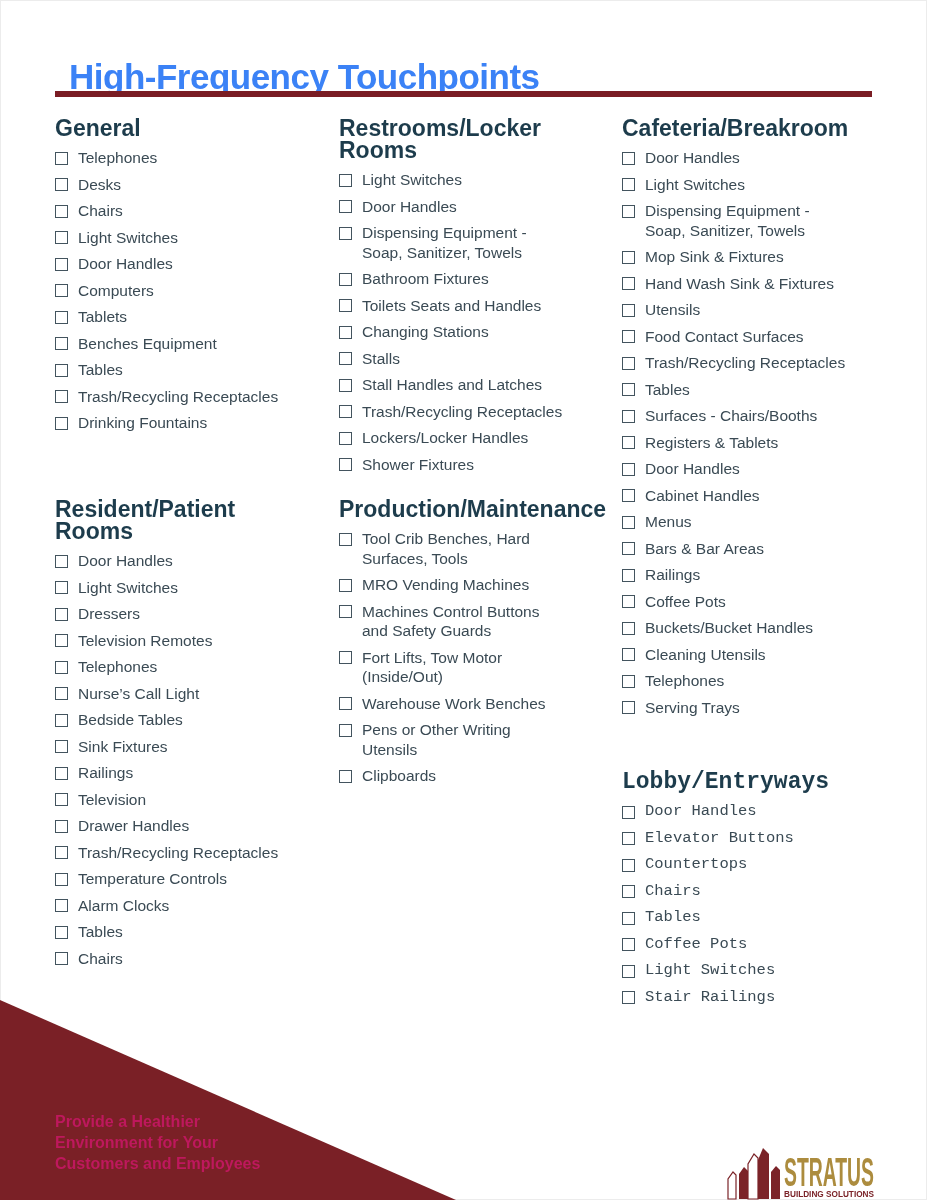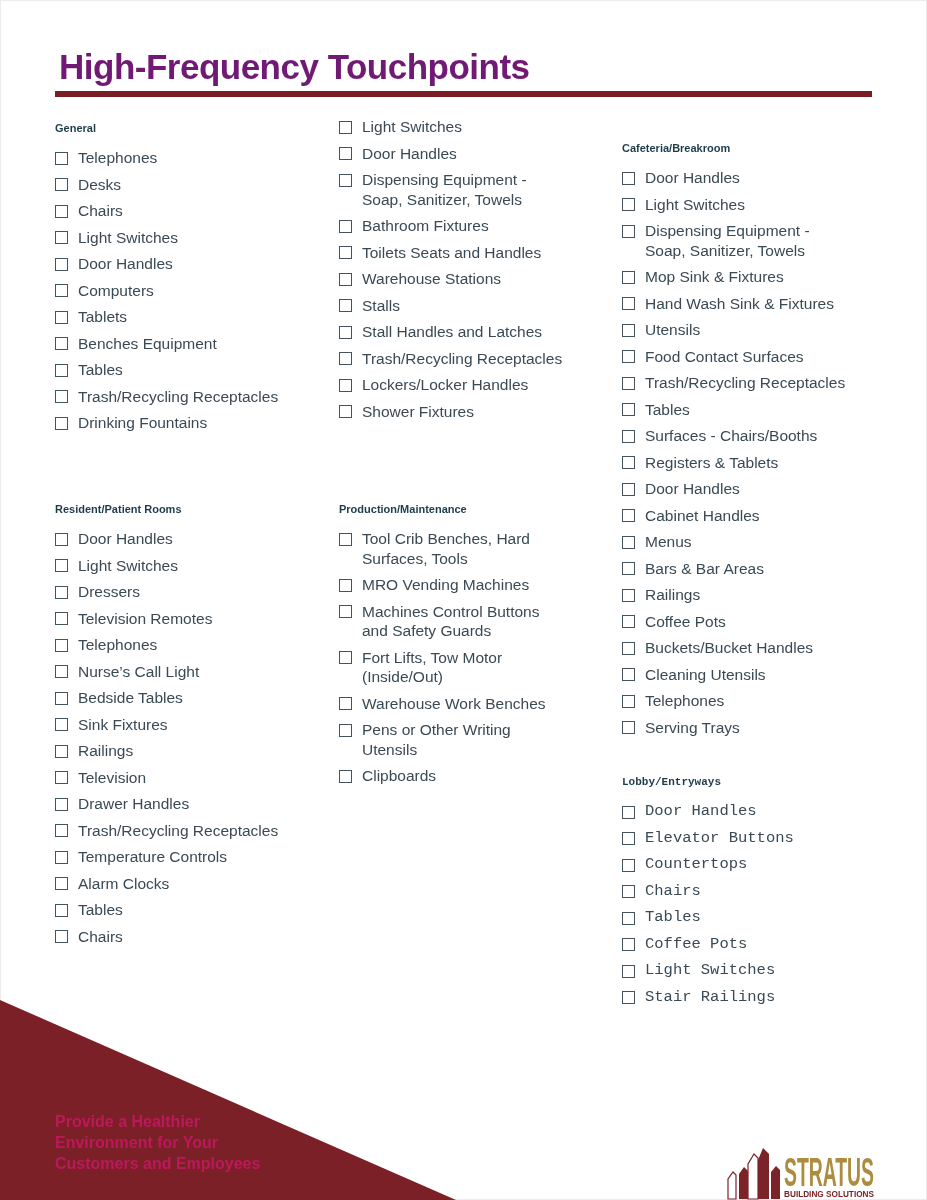--- a/index.html
+++ b/index.html
@@ -3,36 +3,36 @@
 <meta charset="utf-8">
 <style>
   html,body{margin:0;padding:0;background:#ffffff;}
   .page{
     position:relative;width:927px;height:1200px;background:#ffffff;
     font-family:"Liberation Sans", sans-serif;overflow:hidden;
     box-shadow:inset 0 0 0 1px #ececec;
   }
   
   .page-title{
-    position:absolute;left:55px;top:42px;margin:4px;
-    font-size:35px;line-height:42px;font-weight:700;color:#701a75;letter-spacing:-0.5px;
+    position:absolute;left:55px;top:42px;margin:14px;
+    font-size:35px;line-height:42px;font-weight:700;color:#3b82f6;letter-spacing:-0.5px;
   }
   .title-rule{
     position:absolute;left:55px;top:91px;width:817px;height:6px;background:#7a1d24;
   }
   
   .section{position:absolute;}
   #sec-general    {left:55px;  top:117px; width:262px;}
   #sec-resident   {left:55px;  top:498px; width:262px;}
   #sec-restrooms  {left:339px; top:117px; width:262px;}
   #sec-production {left:339px; top:498px; width:262px;}
-  #sec-cafeteria  {left:622px; top:117px; width:260px;margin-top:20px;}
+  #sec-cafeteria  {left:622px; top:117px; width:260px;}
   #sec-lobby      {left:622px; top:771px; width:260px;font-family:Liberation Mono, monospace;}
   .sec-title{
-    font-size:11px;font-weight:700;color:#1d3c4c;line-height:22px;margin:0 0 9px 0;
+    font-size:23px;font-weight:700;color:#1d3c4c;line-height:22px;margin:0 0 9px 0;
   }
   .item{
     display:flex;align-items:flex-start;gap:10px;margin:0 0 7px 0;
     font-size:15.5px;line-height:19.5px;color:#3a4a54;
   }
   .cb{
     flex:0 0 auto;width:11px;height:11px;margin-top:3.5px;
     border:1.6px solid #43545e;background:transparent;box-sizing:content-box;
   }
   .lbl{white-space:pre-line;}
@@ -164,20 +164,21 @@
       <div class="item">
         <span class="cb"></span>
         <span class="lbl">Tables</span>
       </div>
       <div class="item">
         <span class="cb"></span>
         <span class="lbl">Chairs</span>
       </div>
     </div>
   <div class="section" id="sec-restrooms">
+      <div class="sec-title">Restrooms/Locker Rooms</div>
       <div class="item">
         <span class="cb"></span>
         <span class="lbl">Light Switches</span>
       </div>
       <div class="item">
         <span class="cb"></span>
         <span class="lbl">Door Handles</span>
       </div>
       <div class="item">
         <span class="cb"></span>
@@ -187,21 +188,21 @@
       <div class="item">
         <span class="cb"></span>
         <span class="lbl">Bathroom Fixtures</span>
       </div>
       <div class="item">
         <span class="cb"></span>
         <span class="lbl">Toilets Seats and Handles</span>
       </div>
       <div class="item">
         <span class="cb"></span>
-        <span class="lbl">Warehouse Stations</span>
+        <span class="lbl">Changing Stations</span>
       </div>
       <div class="item">
         <span class="cb"></span>
         <span class="lbl">Stalls</span>
       </div>
       <div class="item">
         <span class="cb"></span>
         <span class="lbl">Stall Handles and Latches</span>
       </div>
       <div class="item">

